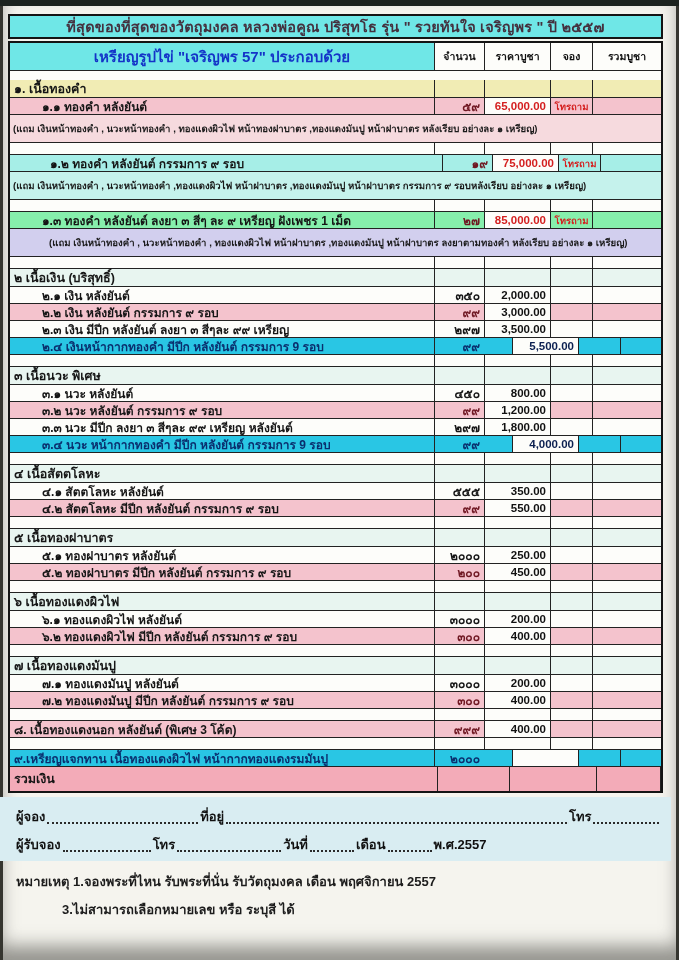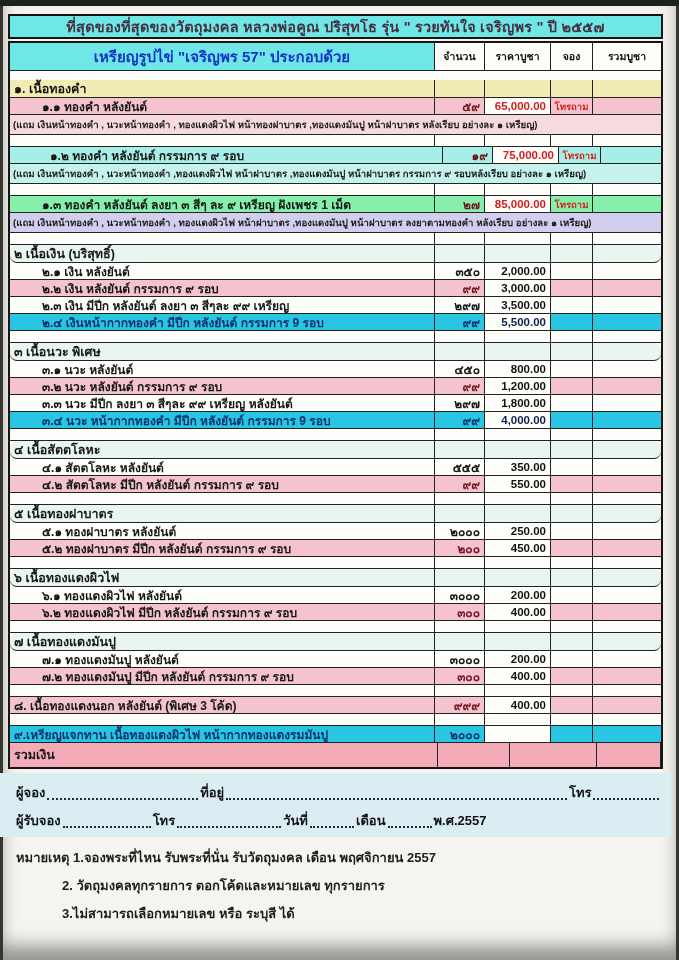--- a/index.html
+++ b/index.html
@@ -30,45 +30,45 @@
   .cell-desc{width:424px;padding-left:4px;font-size:12px;font-weight:bold;color:#161616;white-space:nowrap;}
   .cell-qty{width:50px;justify-content:flex-end;padding-right:4px;font-size:12px;font-weight:bold;color:#161616;}
   .cell-price{width:66px;justify-content:flex-end;padding-right:4px;font-size:11.5px;font-weight:bold;color:#111;}
   .cell-book{width:42px;justify-content:center;font-size:9.5px;font-weight:bold;color:#161616;}
   .cell-total{flex:1;}
   .cell-full{flex:1;border-left:none;padding-left:3px;font-size:9.6px;font-weight:bold;color:#1a1a1a;white-space:nowrap;}
   
   .t-header{height:28px;}
   .t-section{height:18px;}
   .t-item{height:17px;}
-  .t-note{height:20px;}
+  .t-note{height:28px;}
   .t-spacer{height:12px;}
   .t-total{height:24px;}
   
   .hdr-desc{background:#6fe7e7;justify-content:center;font-size:15px;color:#1433c8;padding-left:0;}
   .hdr{background:#fdfdfa;justify-content:center;font-size:10.5px;font-weight:bold;color:#111;padding:0;}
   
   .bg-gold{background:#f1ecb4;margin-top:9px;}
   .bg-pink{background:#f4c3cd;}
   .bg-pinknote{background:#f6dade;}
   .bg-cyan{background:#a6eee7;padding-left:8px;}
   .bg-cyannote{background:#c5f2ec;}
   .bg-lavender{background:#86efac;}
-  .bg-lavnote{background:#d2cfee;}
-  .bg-mint{background:#e8f5f0;border-radius:7px;}
+  .bg-lavnote{background:#d2cfee;padding-left:36px;}
+  .bg-mint{background:#e8f5f0;}
   .bg-white{background:#fdfdfa;}
   .bg-deepcyan{background:#29c6e4;}
   .bg-totalpink{background:#f3abb8;}
   .t-item .cell-price{background:#fdfdfa;}
   .t-total .cell-price{background:#f3abb8;}
   .t-total .cell-total{background:#f7cdd5;}
   .t-total .cell-desc{font-size:12.5px;}
   .t-section .cell-desc{font-size:12.5px;}
   .bg-deepcyan .cell-desc,.bg-deepcyan .cell-qty{color:#0a2f6e;}
-  .bg-deepcyan .cell-price{color:#0c2050;}
+  .bg-deepcyan .cell-price{color:#0c2050;margin-left:28px;}
   .bg-pink .cell-qty,.bg-cyan .cell-qty,.bg-lavender .cell-qty{color:#701823;}
   .accent .cell-price,.accent .cell-book{color:#d42020;}
   .indent .cell-desc{padding-left:32px;}
   
   .footer-band{
     width:671px;margin-left:-8px;margin-top:4px;background:#d9edf2;
     padding:8px 10px 6px 16px;box-sizing:border-box;
   }
   .sig-line{display:flex;align-items:flex-end;font-size:13px;font-weight:bold;color:#111;height:22px;}
   .sig-line + .sig-line{margin-top:6px;}
@@ -396,17 +396,16 @@
       <span>วันที่</span>
       <span class="dots" style="width:44px"></span>
       <span>เดือน</span>
       <span class="dots" style="width:44px"></span>
       <span>พ.ศ.2557</span>
     </div>
   </div>
 
   <div class="notes">
     <div class="note-line">หมายเหตุ 1.จองพระที่ไหน รับพระที่นั่น รับวัตถุมงคล  เดือน พฤศจิกายน 2557</div>
-    <div class="note-line shift">2. วัตถุมงคลทุกรายการ ตอกโค้ดและหมายเลข ทุกรายการ</div>
     <div class="note-line shift">3.ไม่สามารถเลือกหมายเลข หรือ ระบุสี ได้</div>
   </div>
 
 </div>
 
 </body></html>

